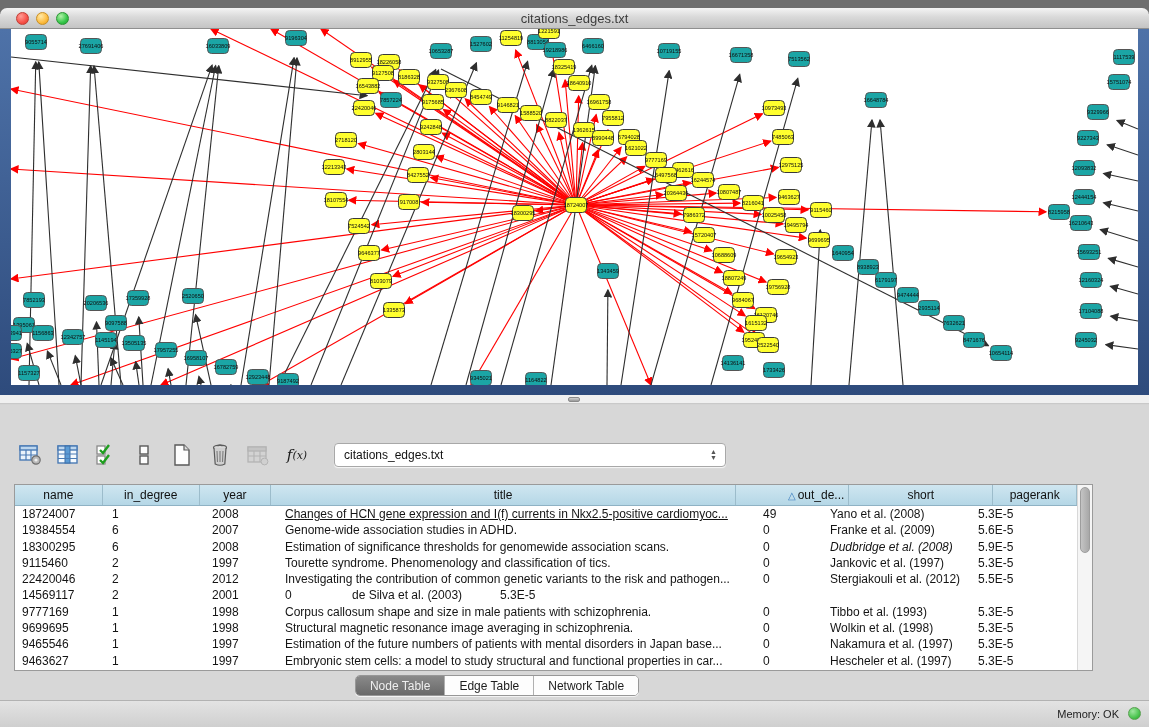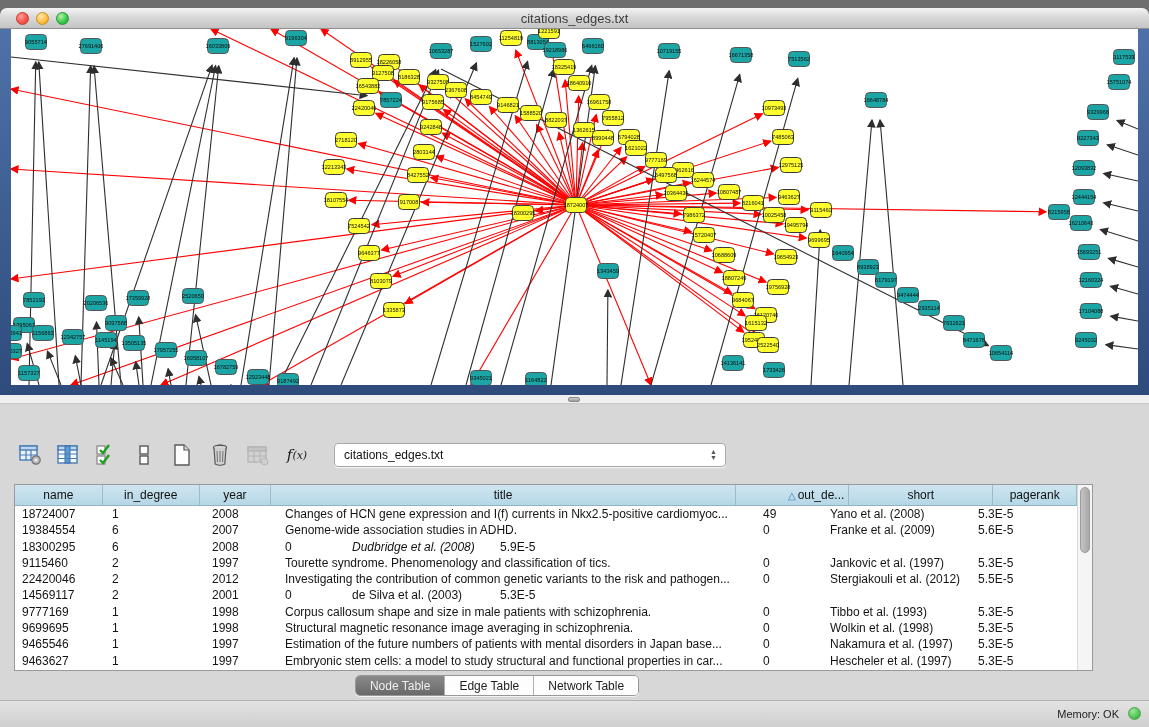--- a/index.html
+++ b/index.html
@@ -789,38 +789,39 @@
             <div class="hcell" style="width: 478px;">title</div>
             <div class="hcell" style="width: 67px; margin-left: 48px;"><span class="sort-tri">△</span>out_de...</div>
             <div class="hcell" style="width: 148px;">short</div>
             <div class="hcell" style="width: 86px;">pagerank</div>
           </div>
         <div id="grid-body">
             <div class="grow">
               <div class="gcell" style="width: 90px;">18724007</div>
               <div class="gcell" style="width: 100px;">1</div>
               <div class="gcell" style="width: 73px;">2008</div>
-              <div class="gcell" style="width: 478px;">Changes of HCN gene expression and I(f) currents in Nkx2.5-positive cardiomyoc...</div>
+              <div class="gcell" style="width: 478px; text-decoration: underline;">Changes of HCN gene expression and I(f) currents in Nkx2.5-positive cardiomyoc...</div>
               <div class="gcell" style="width: 67px;">49</div>
               <div class="gcell" style="width: 148px;">Yano et al. (2008)</div>
               <div class="gcell" style="width: 86px;">5.3E-5</div>
             </div>
             <div class="grow">
               <div class="gcell" style="width: 90px;">19384554</div>
               <div class="gcell" style="width: 100px;">6</div>
               <div class="gcell" style="width: 73px;">2007</div>
               <div class="gcell" style="width: 478px;">Genome-wide association studies in ADHD.</div>
               <div class="gcell" style="width: 67px;">0</div>
               <div class="gcell" style="width: 148px;">Franke et al. (2009)</div>
               <div class="gcell" style="width: 86px;">5.6E-5</div>
             </div>
             <div class="grow">
               <div class="gcell" style="width: 90px;">18300295</div>
               <div class="gcell" style="width: 100px;">6</div>
               <div class="gcell" style="width: 73px;">2008</div>
+              <div class="gcell" style="width: 478px;">Estimation of significance thresholds for genomewide association scans.</div>
               <div class="gcell" style="width: 67px;">0</div>
               <div class="gcell" style="width: 148px; font-style: italic;">Dudbridge et al. (2008)</div>
               <div class="gcell" style="width: 86px;">5.9E-5</div>
             </div>
             <div class="grow">
               <div class="gcell" style="width: 90px;">9115460</div>
               <div class="gcell" style="width: 100px;">2</div>
               <div class="gcell" style="width: 73px;">1997</div>
               <div class="gcell" style="width: 478px;">Tourette syndrome. Phenomenology and classification of tics.</div>
               <div class="gcell" style="width: 67px;">0</div>

